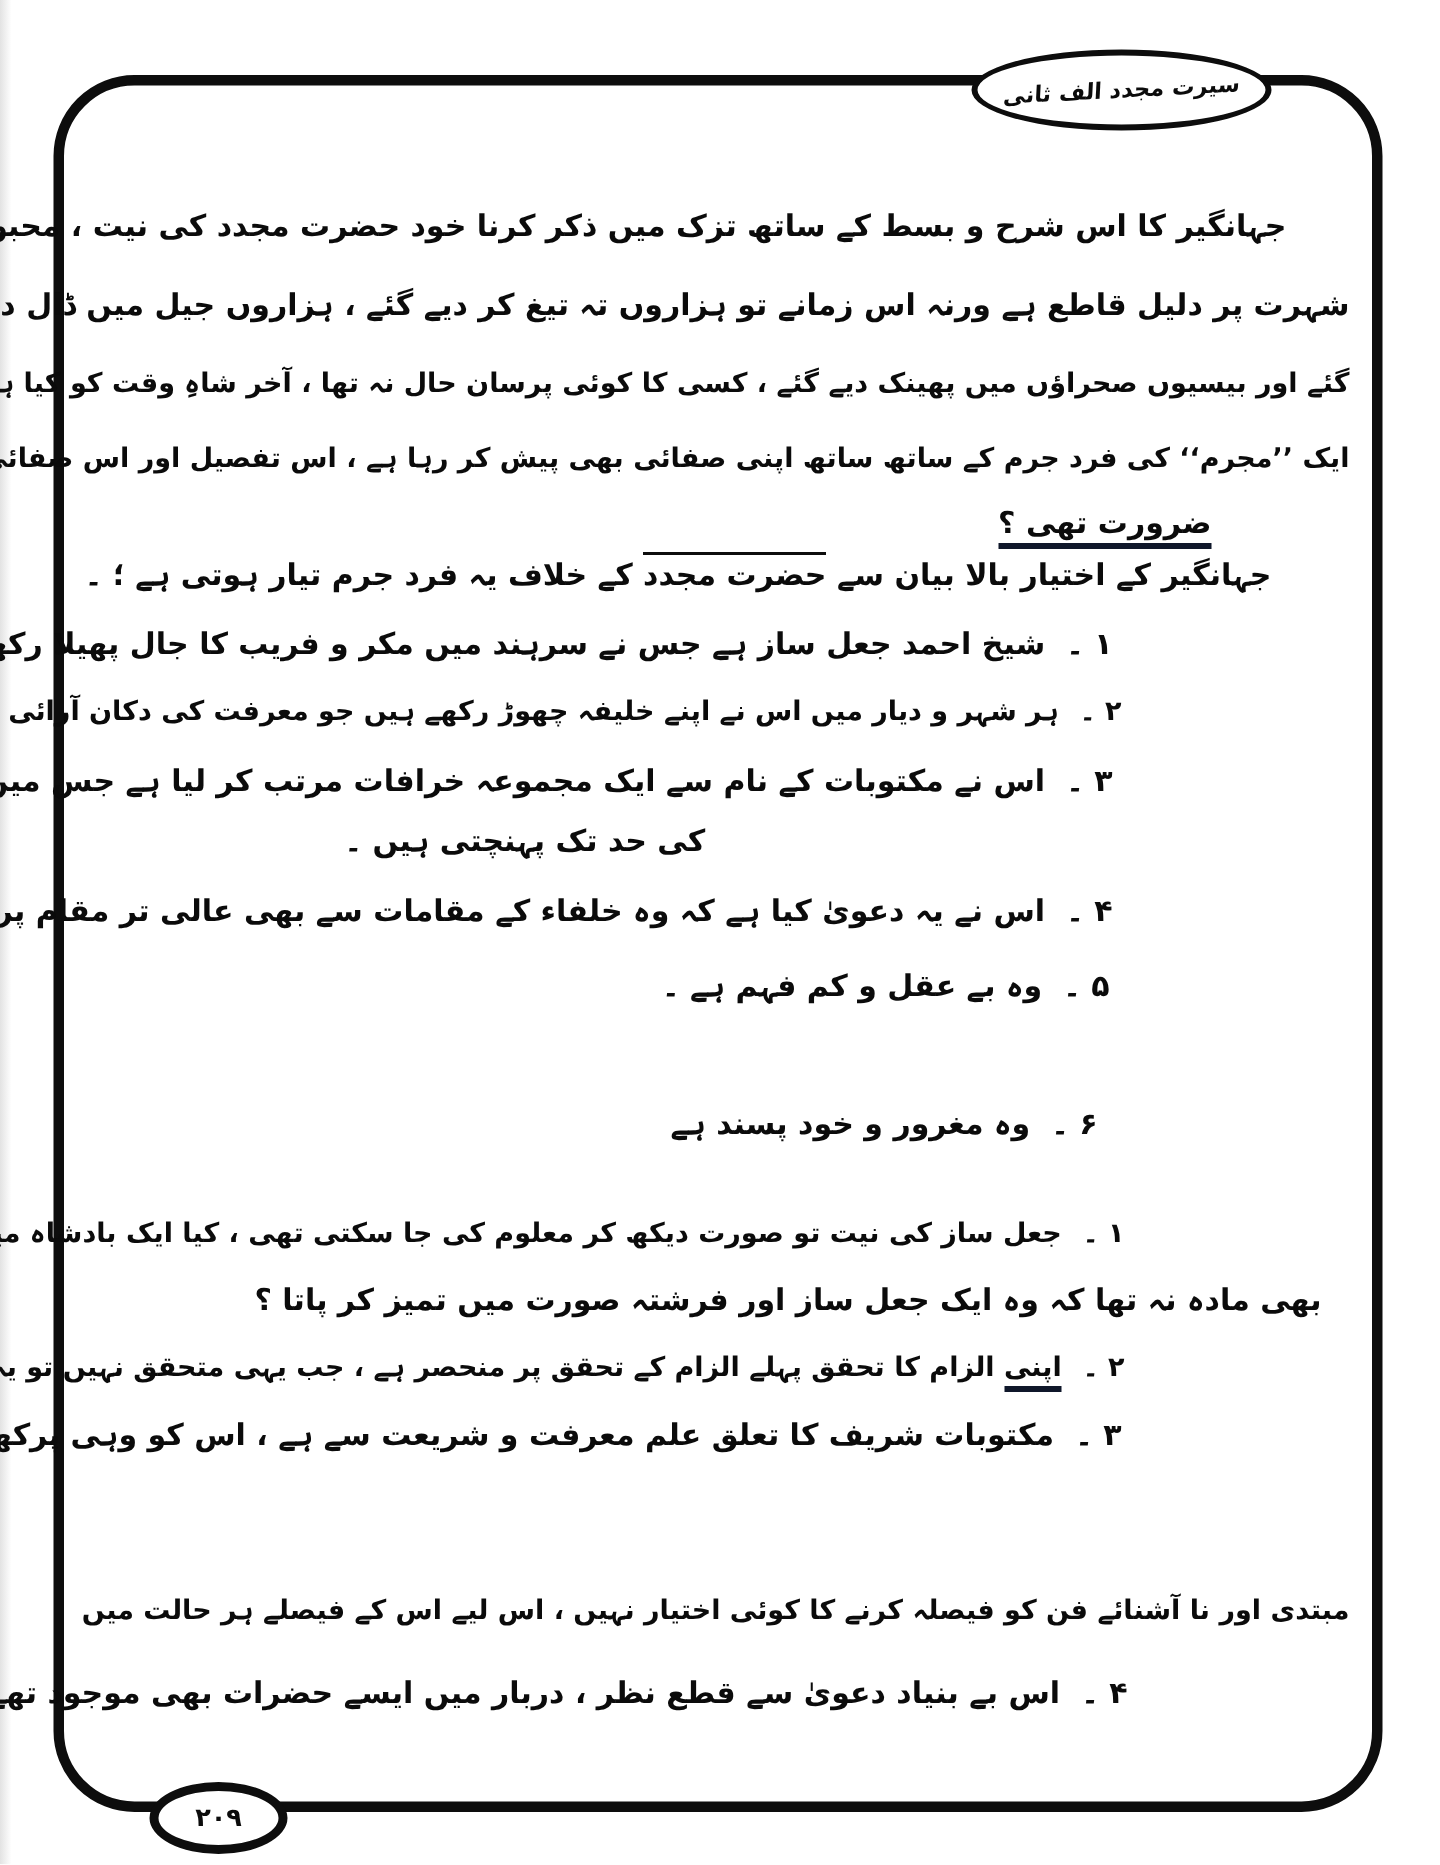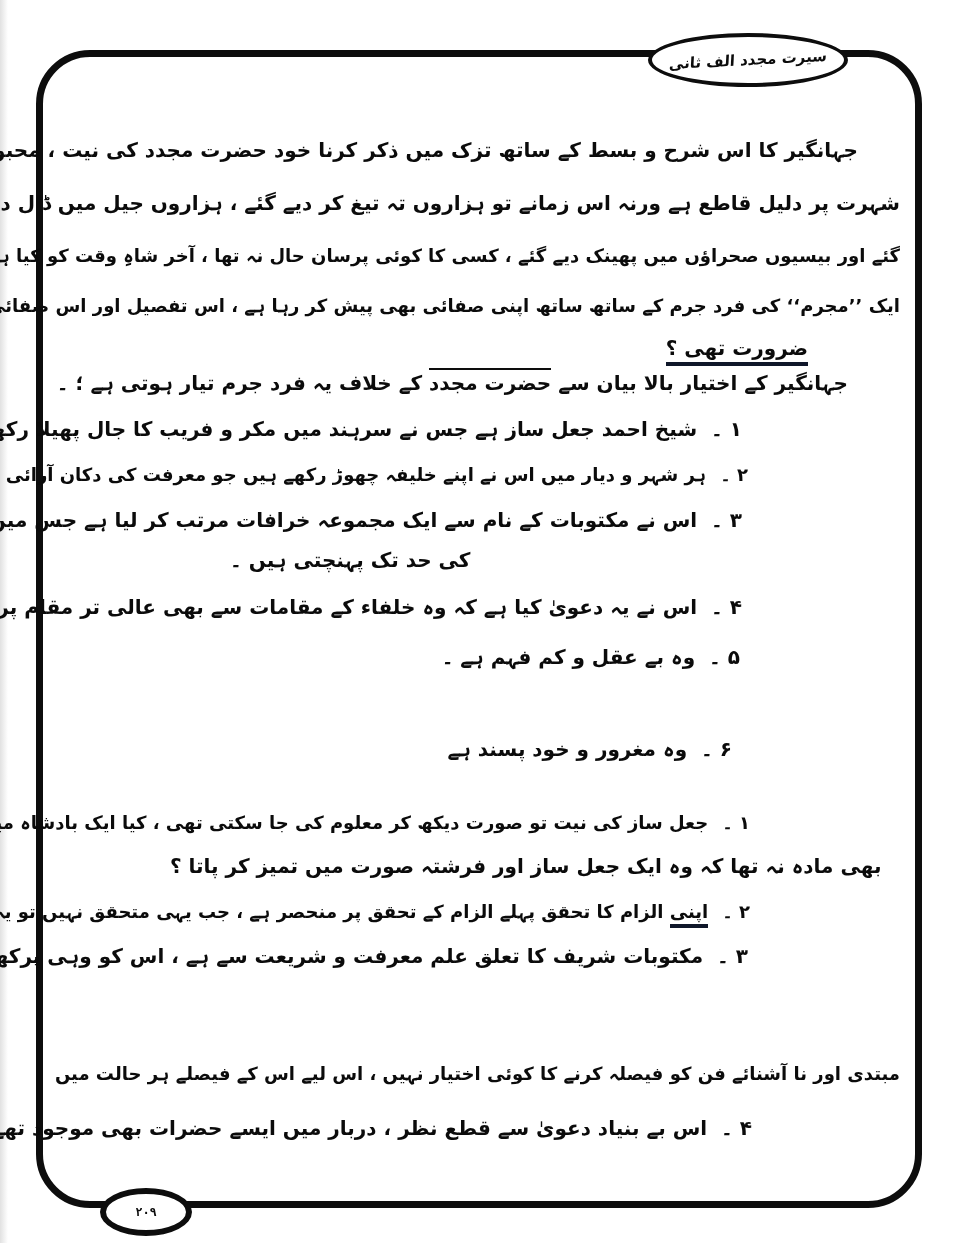--- a/index.html
+++ b/index.html
@@ -35,21 +35,21 @@
     border:4px solid #0d0d0d;
   }
   .title-cartouche .t{
     font-size:15px;font-weight:bold;white-space:nowrap;
     transform:rotate(-3deg) skewX(-6deg);
   }
   .pagenum-cartouche{
     left:100px;top:1188px;width:92px;height:48px;
     border:6px solid #0d0d0d;
   }
-  .pagenum-cartouche .t{font-size:12px;font-weight:bold;font-family:Liberation Mono, monospace;}
+  .pagenum-cartouche .t{font-size:17px;font-weight:bold;}
 
   .text-block{
     position:absolute;left:100px;top:0;width:800px;height:100%;
     direction:rtl;font-weight:bold;z-index:2;
   }
   .line{
     position:absolute;right:0;left:0;
     text-align:right;font-size:20px;line-height:34px;
     white-space:nowrap;
   }

